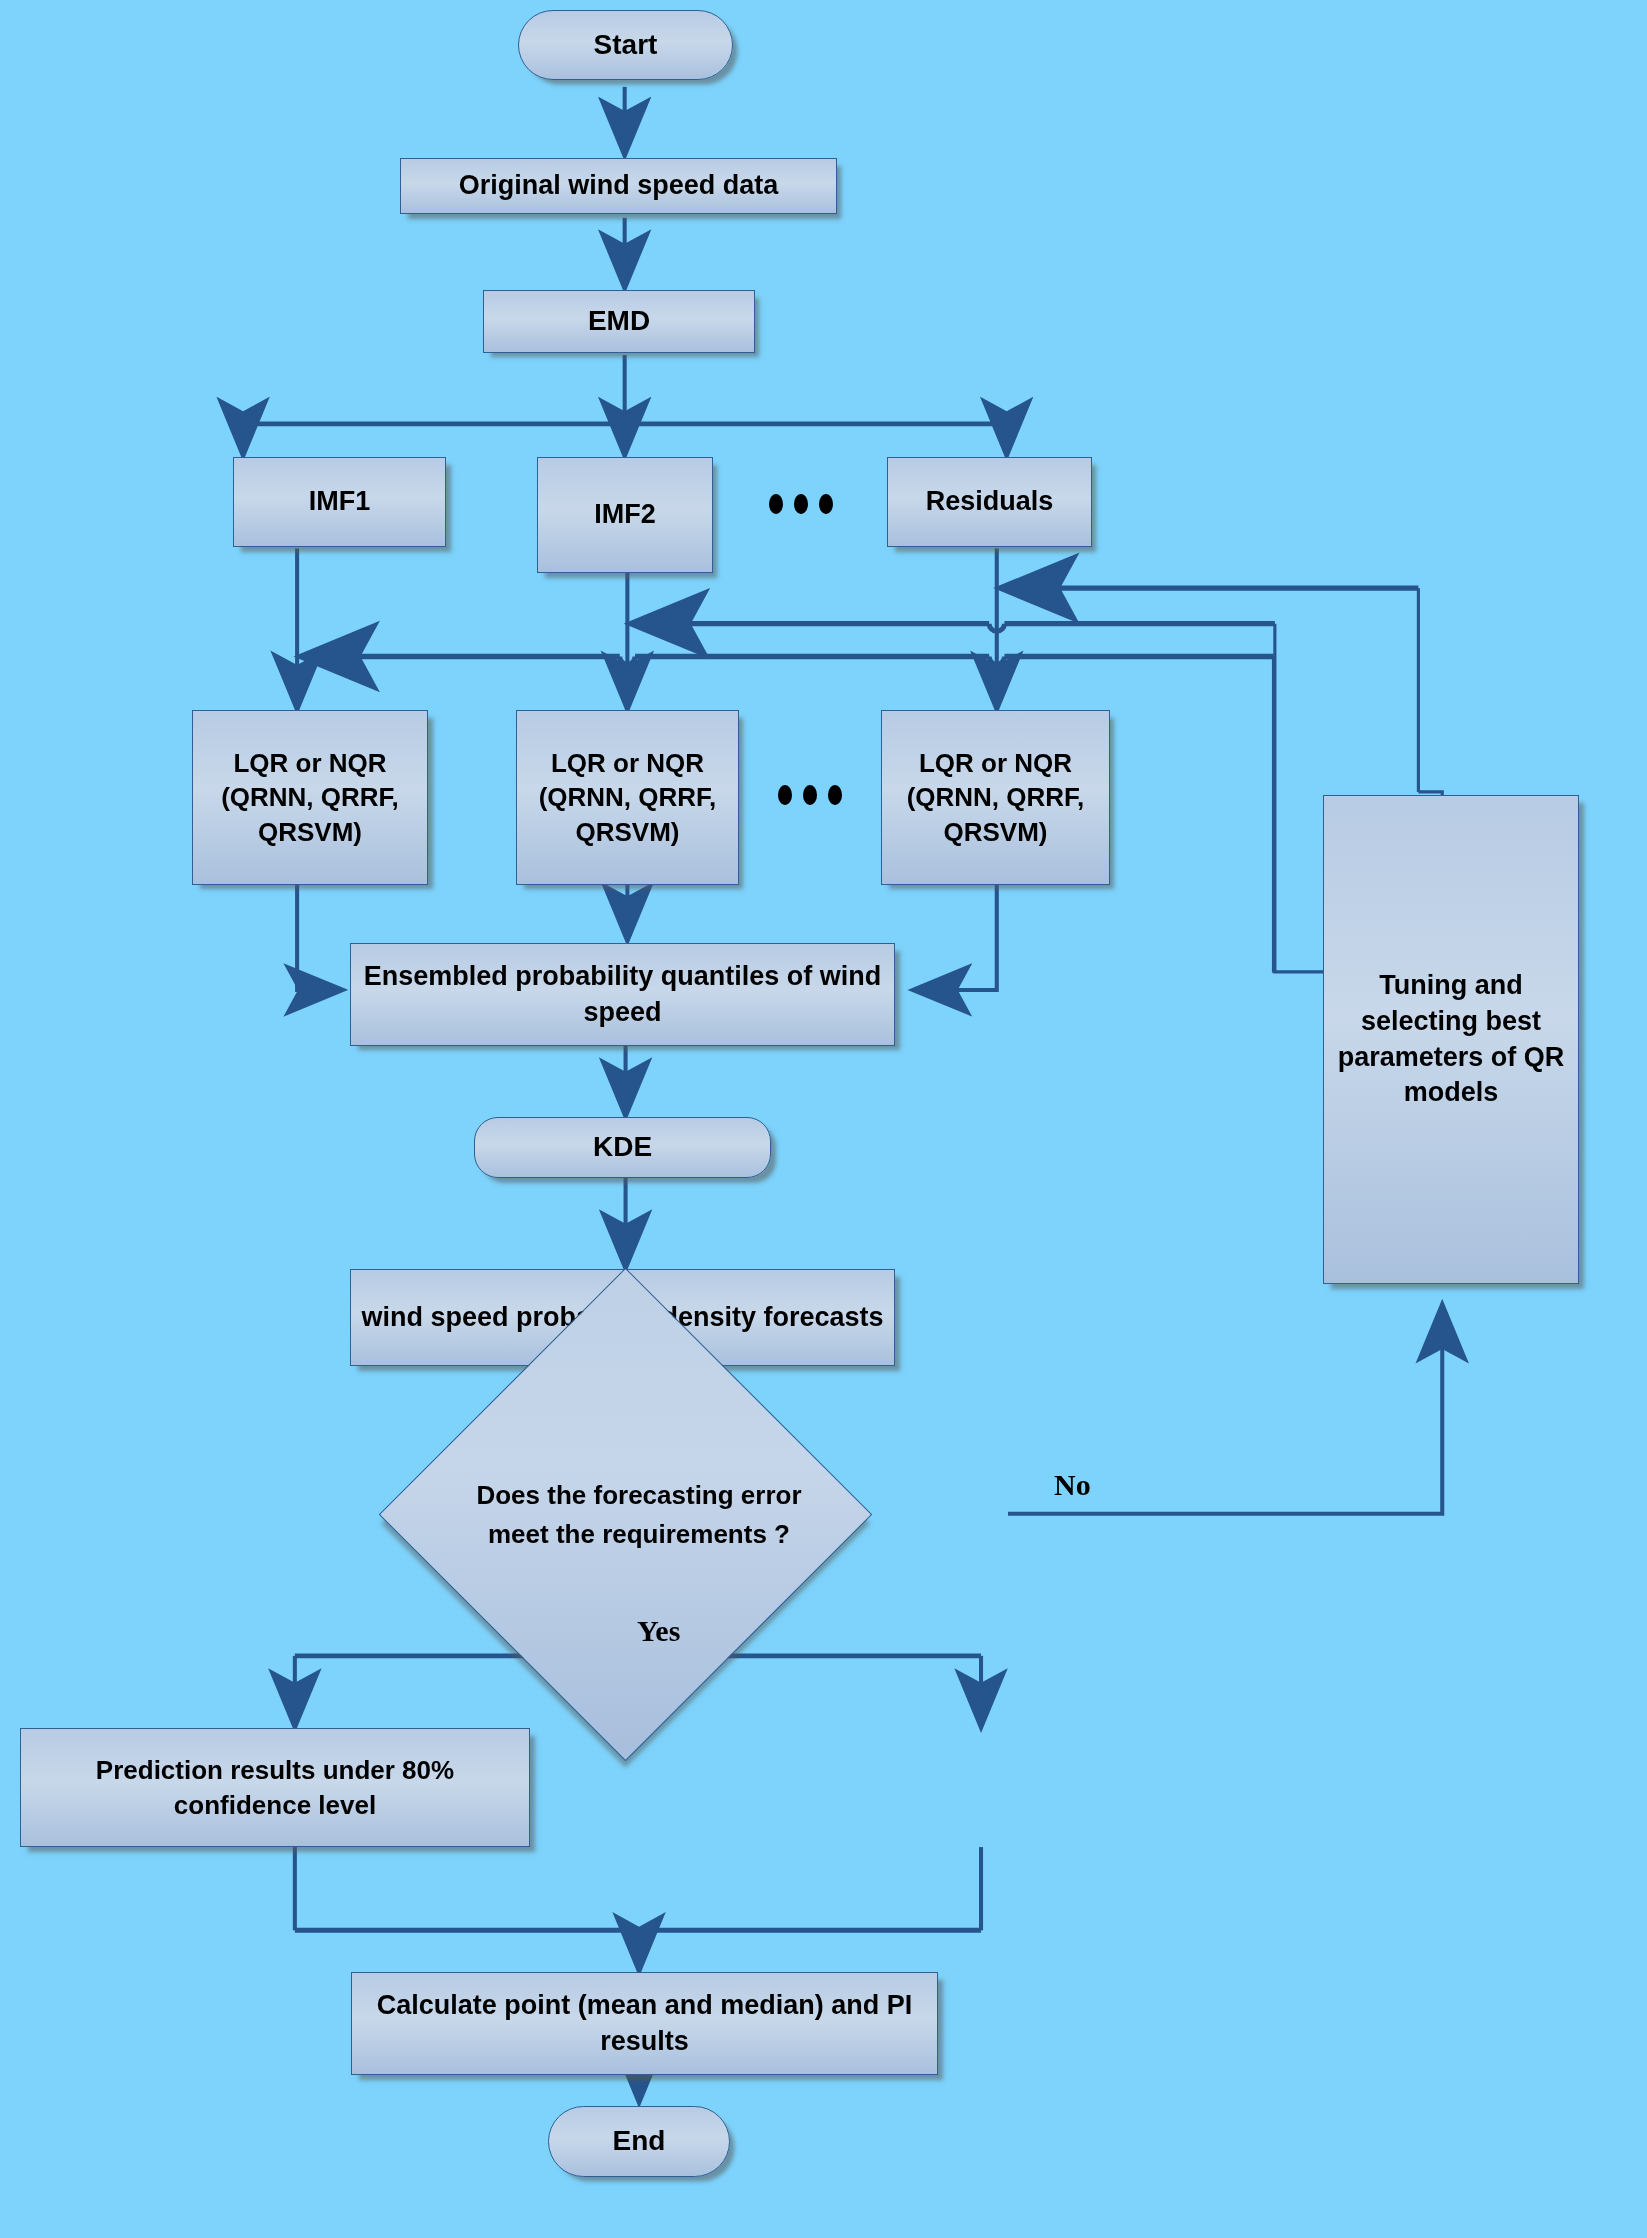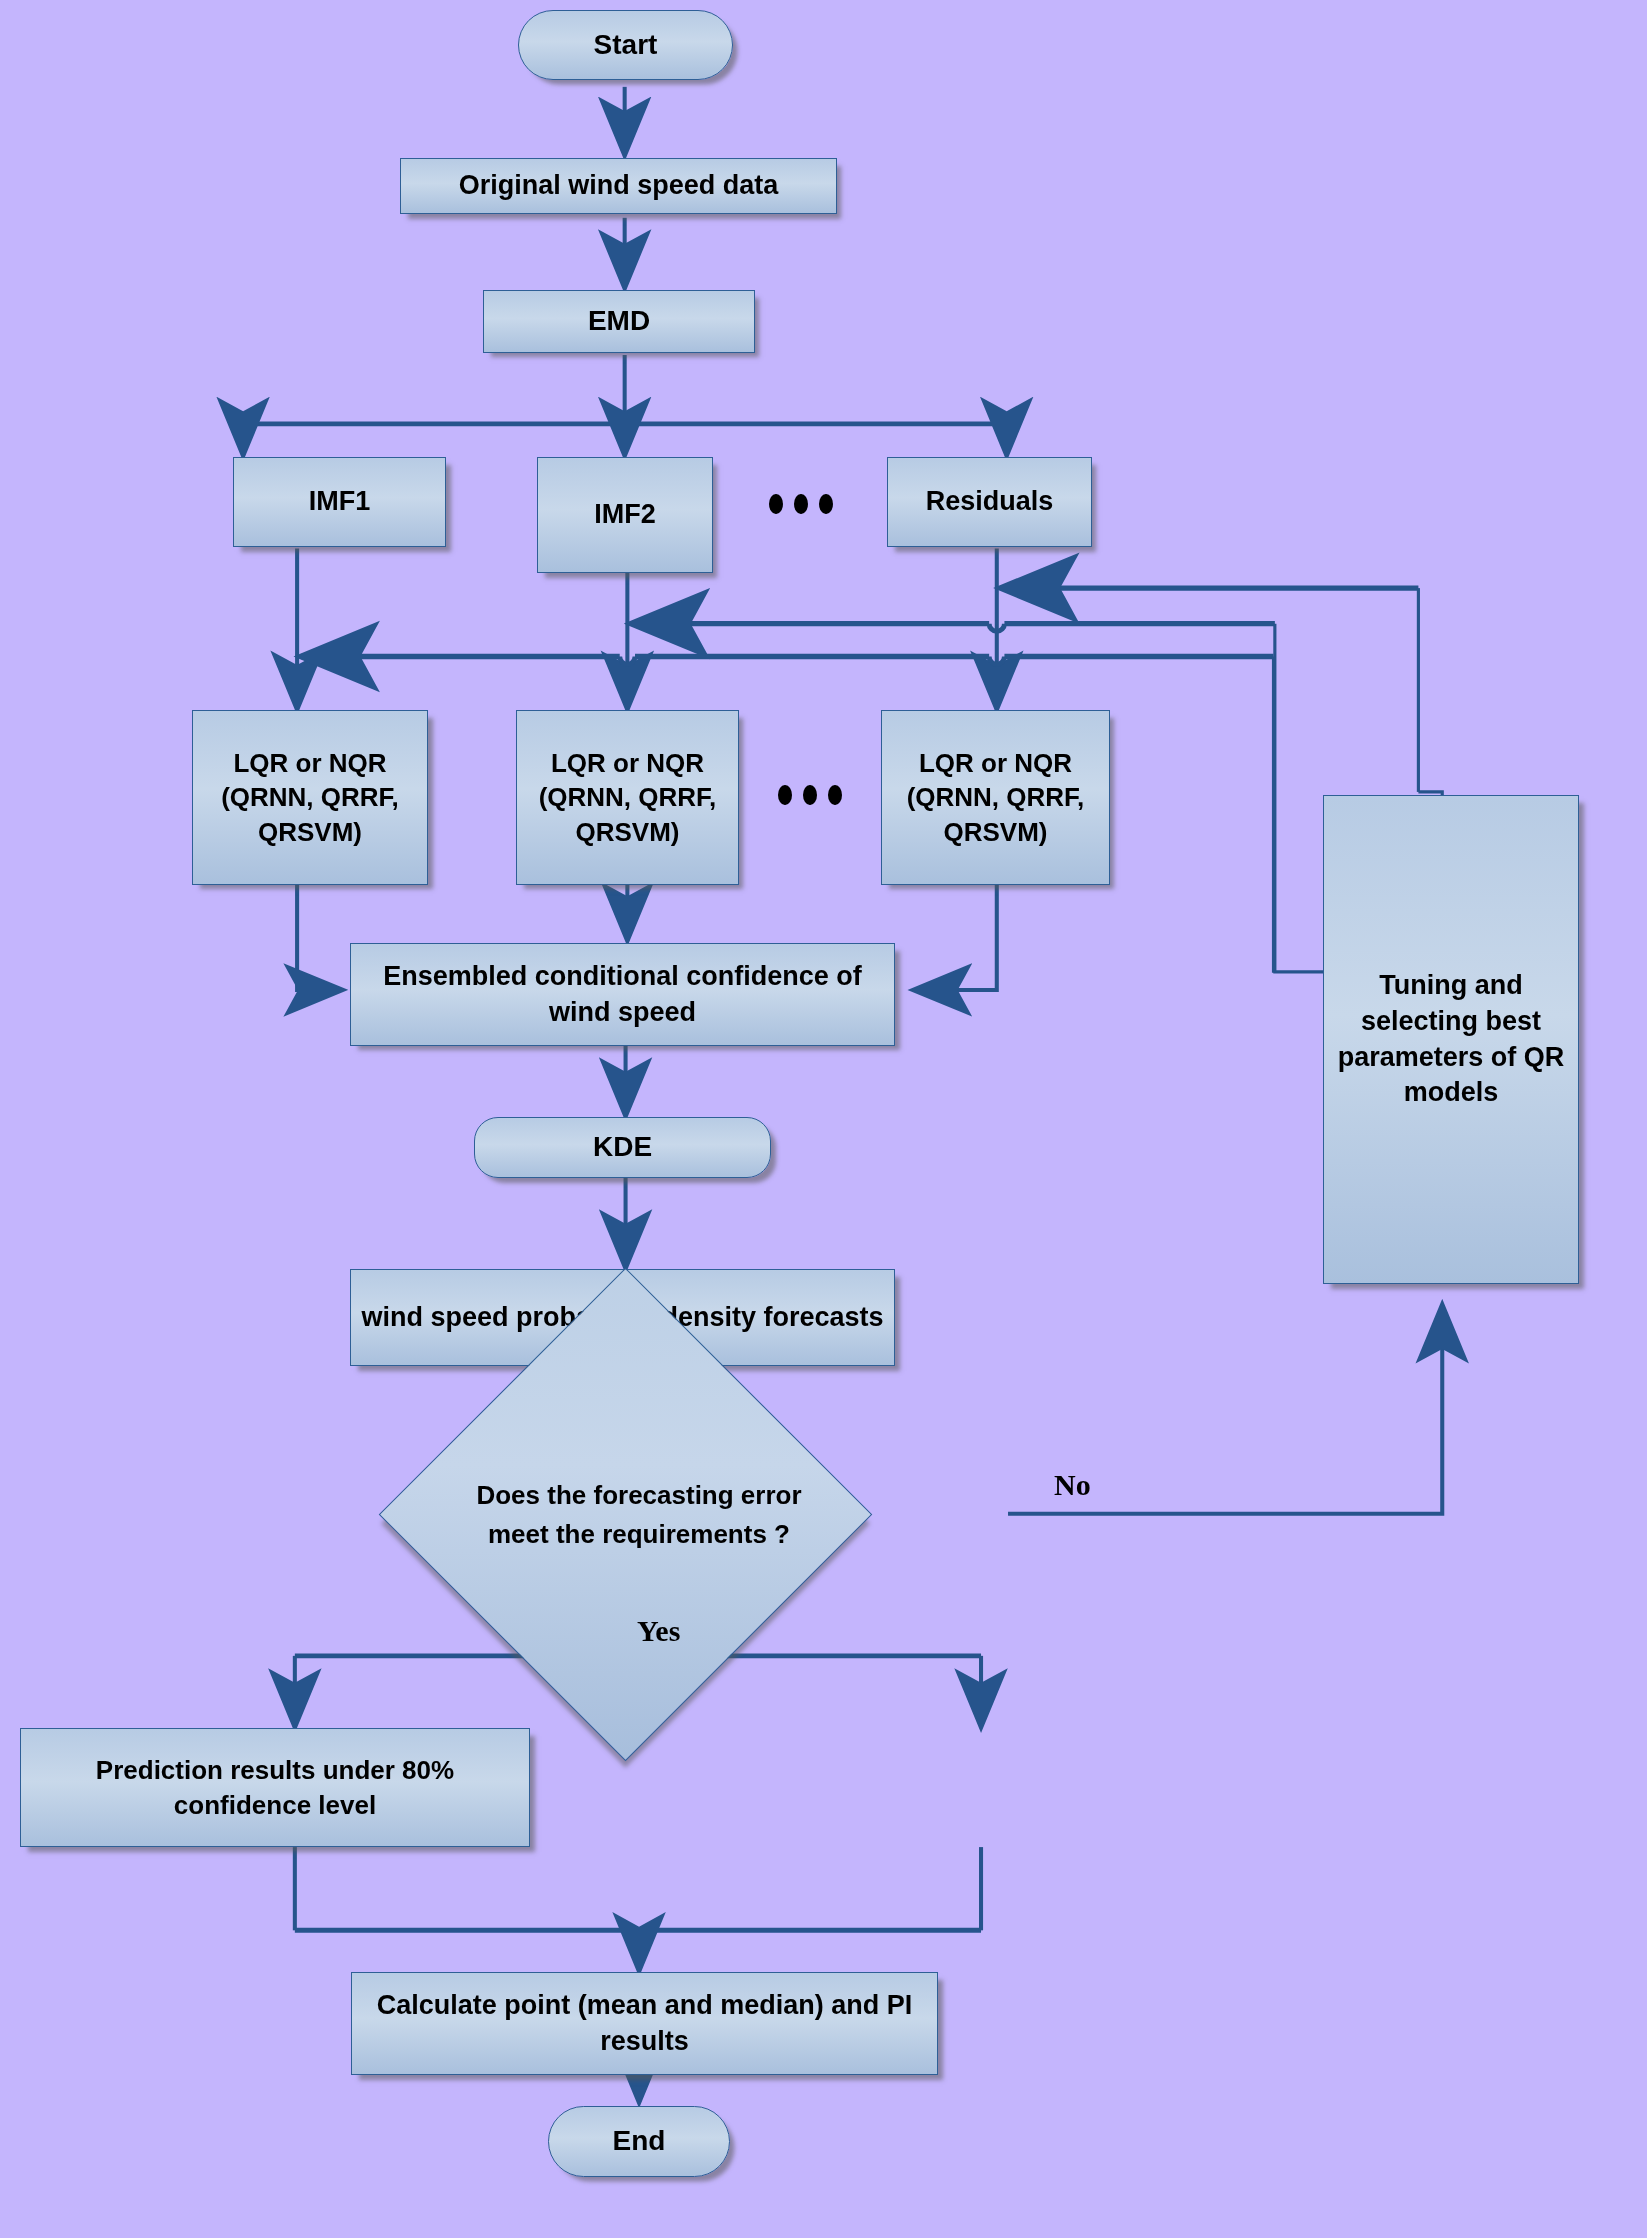--- a/index.html
+++ b/index.html
@@ -1,17 +1,17 @@
 <!DOCTYPE html>
 <html style="font-size:7.2px"><head>
 <meta charset="utf-8">
 <style>
   html,body{margin:0;padding:0;background:#ffffff;}
   body{font-family:"Liberation Sans", sans-serif;}
-  #canvas{position:relative;width:1648px;height:2239px;background:#c4b5fd;overflow:hidden;}
+  #canvas{position:relative;width:1648px;height:2239px;background:#7dd3fc;overflow:hidden;}
   svg.wires{position:absolute;left:0;top:0;width:1648px;height:2239px;pointer-events:none;}
 
   .node{
     position:absolute;
     box-sizing:border-box;
     display:flex;align-items:center;justify-content:center;
     text-align:center;
     color:#000000;
     font-weight:bold;
     line-height:1.32;
@@ -157,21 +157,21 @@
 
   <div class="node" style="left:881px;top:710px;width:229px;height:175px;font-size:26px;">
     <span>LQR or NQR (QRNN, QRRF, QRSVM)</span>
   </div>
 
   <div class="node" style="left:1323px;top:795px;width:256px;height:489px;font-size:27px;">
     <span>Tuning and selecting best parameters of QR models</span>
   </div>
 
   <div class="node" style="left:350px;top:943px;width:545px;height:103px;font-size:27px;">
-    <span>Ensembled conditional confidence of wind speed</span>
+    <span>Ensembled probability quantiles of wind speed</span>
   </div>
 
   <div class="node" style="left:474px;top:1117px;width:297px;height:61px;font-size:28px;border-radius:24px;">
     <span>KDE</span>
   </div>
 
   <div class="node" style="left:350px;top:1269px;width:545px;height:97px;font-size:27px;">
     <span>wind speed probability density forecasts</span>
   </div>
 

